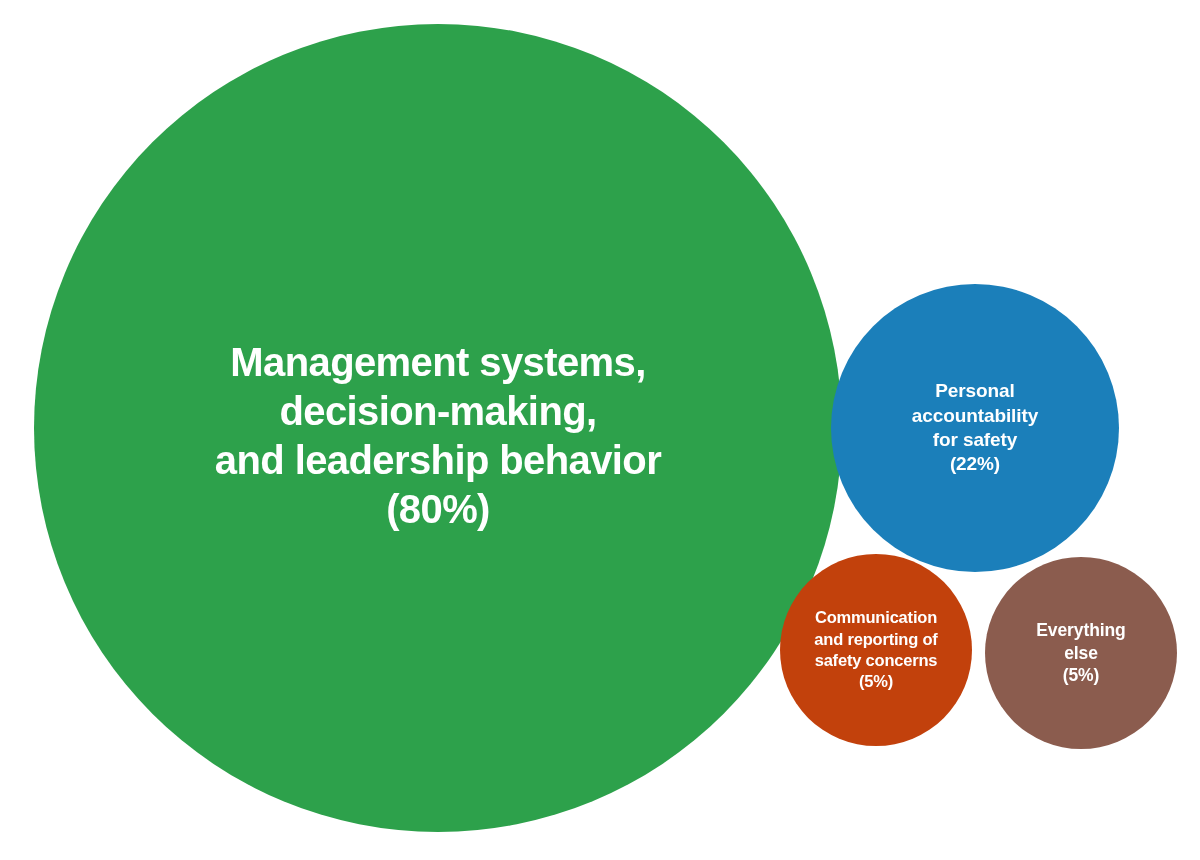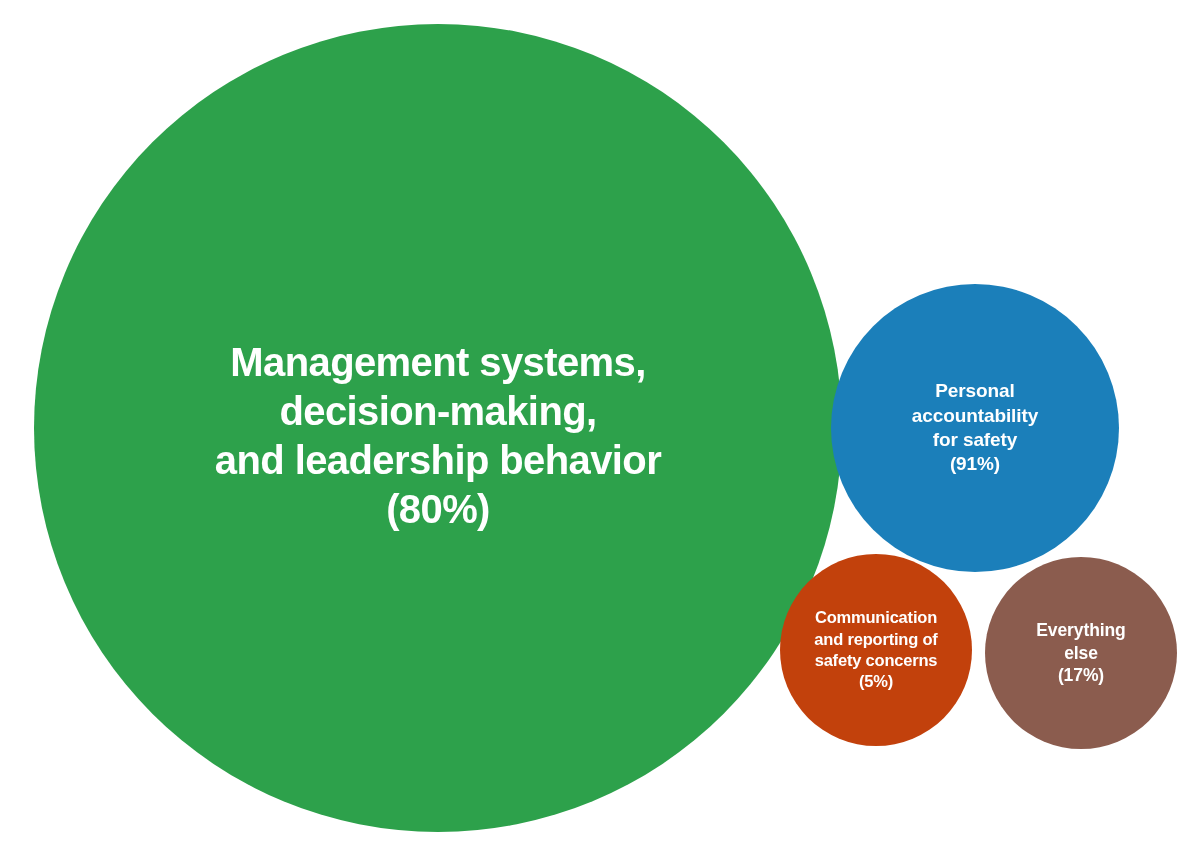--- a/index.html
+++ b/index.html
@@ -109,29 +109,29 @@
     <span class="bubble-label">Management systems,
 decision-making,
 and leadership behavior
 (80%)</span>
   </div>
 
   <div class="bubble" id="bubble-accountability" style="background: rgb(27, 127, 186); color: rgb(255, 255, 255);">
     <span class="bubble-label">Personal
 accountability
 for safety
-(91%)</span>
+(22%)</span>
   </div>
 
   <div class="bubble" id="bubble-communication" style="background: #c2410c; color: rgb(255, 255, 255);">
     <span class="bubble-label">Communication
 and reporting of
 safety concerns
 (5%)</span>
   </div>
 
   <div class="bubble" id="bubble-everything-else" style="background: rgb(139, 92, 78); color: rgb(255, 255, 255);">
     <span class="bubble-label">Everything
 else
-(17%)</span>
+(5%)</span>
   </div>
 
 </div>
 
 </body></html>

